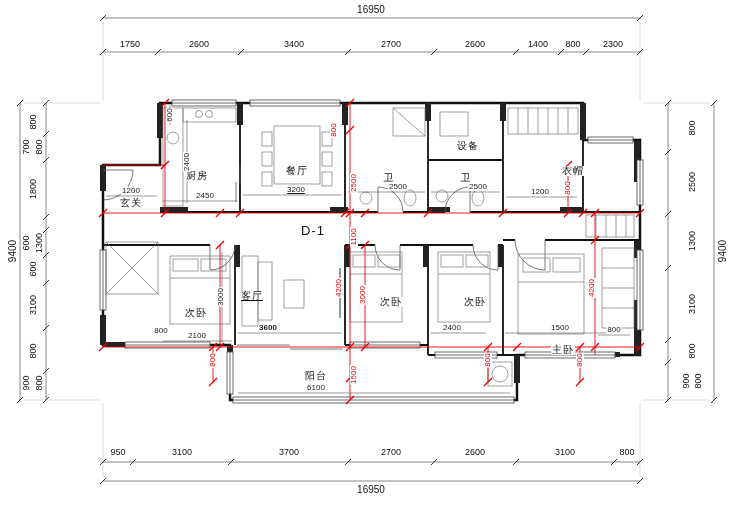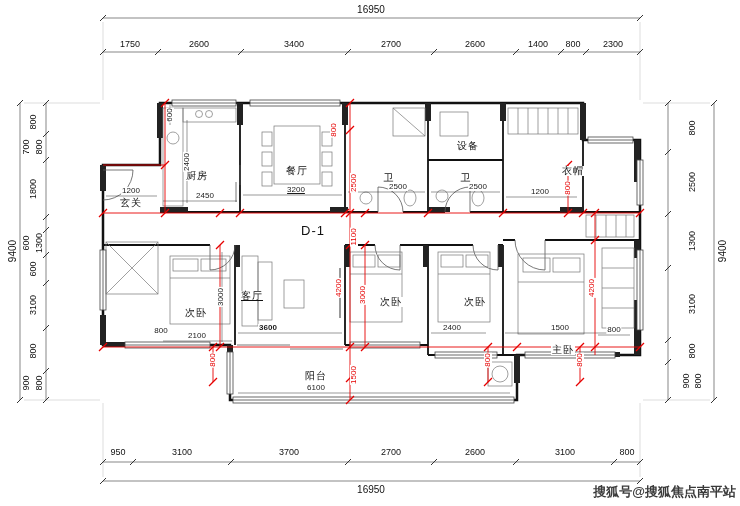--- a/index.html
+++ b/index.html
@@ -267,14 +267,13 @@
       <span class="lbl dim " style="left: 316px; top: 388px;">6100</span>
     </div>
 
   <span class="lbl total" style="left:371px;top:10px">16950</span>
   <span class="lbl total" style="left:371px;top:490px">16950</span>
   <span class="lbl total rot" style="left:13px;top:251px">9400</span>
   <span class="lbl total rot" style="left:723px;top:251px">9400</span>
 
   <span class="lbl unit" style="left:313px;top:230px">D-1</span>
 
-  <div class="watermark">搜狐号@搜狐焦点南平站</div>
 </div>
 
 </body></html>

